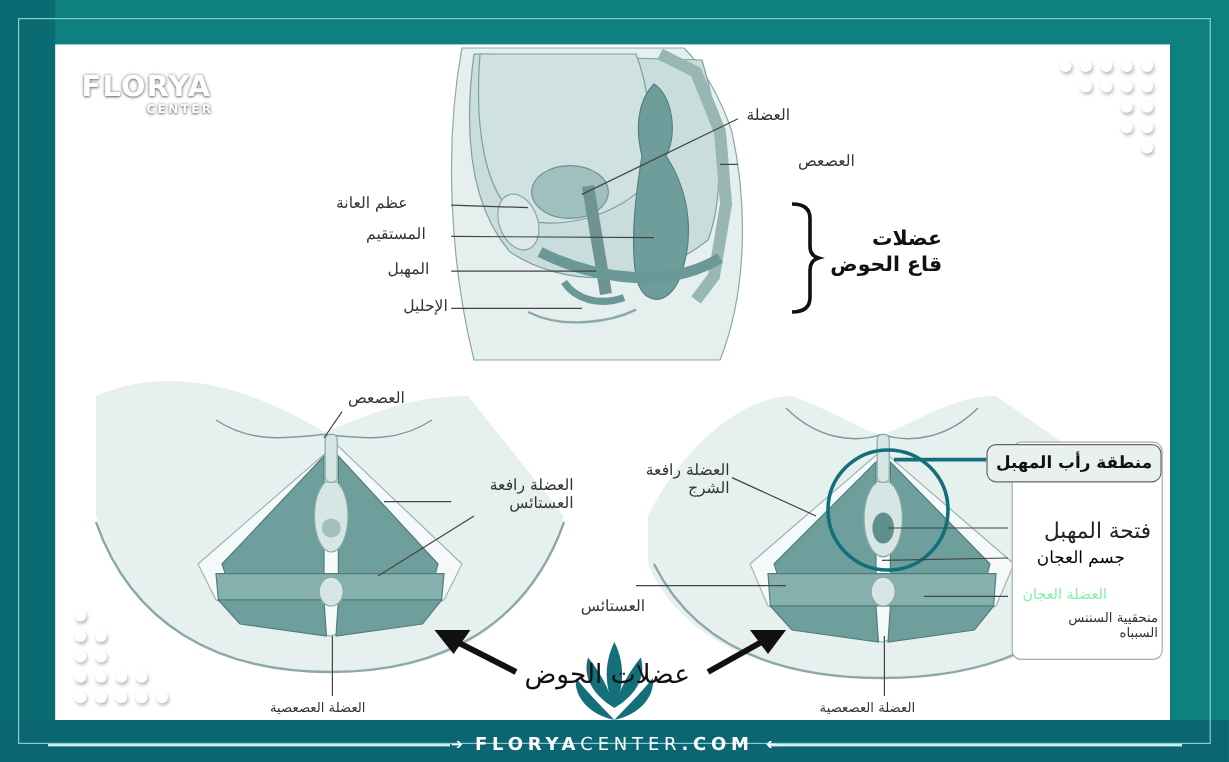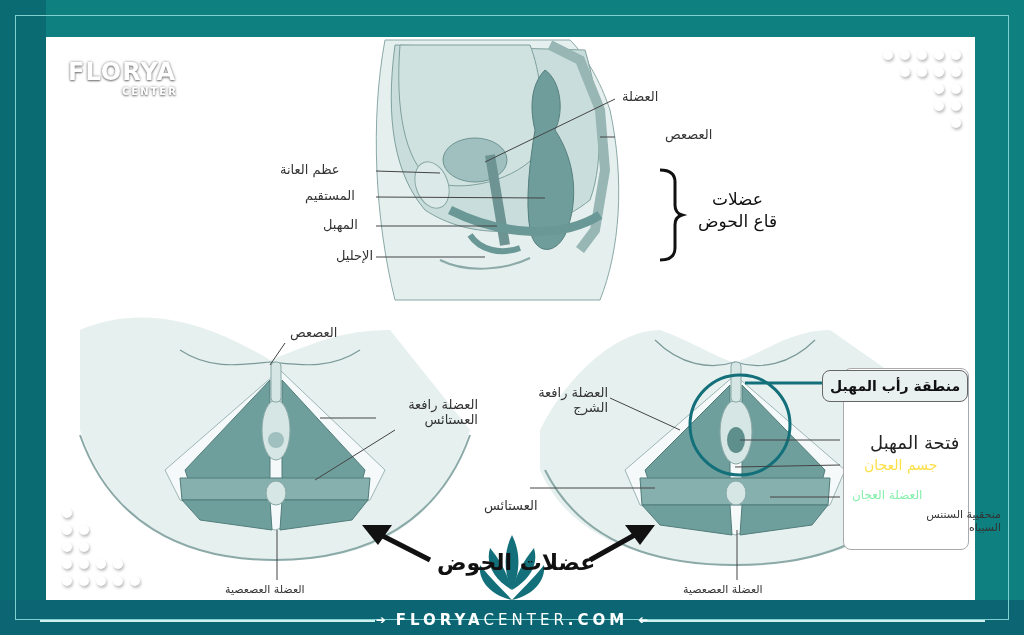--- a/index.html
+++ b/index.html
@@ -10,22 +10,22 @@
   .frame-bottom{position:absolute;left:0;top:600px;width:1024px;height:35px;background:#0c6573}
   .frame-line{position:absolute;left:15px;top:15px;width:994px;height:605px;border:1px solid #7fd0cf}
   .panel{position:absolute;left:46px;top:37px;width:929px;height:563px;background:#ffffff;overflow:hidden}
   .logo{position:absolute;left:68px;top:58px;color:#fff;text-shadow:0 1px 2px #777,0 0 3px #999}
   .logo .l1{font-family:"DejaVu Sans",sans-serif;font-weight:bold;font-size:24px;letter-spacing:1px;display:block}
   .logo .l2{font-family:"DejaVu Sans",sans-serif;font-weight:bold;font-size:10px;letter-spacing:2px;position:absolute;left:54px;top:28px}
   .dots{position:absolute}
   .dot{position:absolute;width:10px;height:10px;border-radius:50%;background:#fff;box-shadow:1px 2px 3px #bbb}
   .lbl{position:absolute;font-family:"DejaVu Sans",sans-serif;color:#333;font-size:13px;white-space:nowrap;direction:rtl}
   .lbl.sm{font-size:11px}
-  .lbl.bold{font-weight:normal;color:#111;font-size:17px;line-height:22px;text-align:center}
-  .big-title{position:absolute;font-weight:bold;color:#111;font-size:22px;direction:rtl;white-space:nowrap}
+  .lbl.bold{font-weight:bold;color:#111;font-size:17px;line-height:22px;text-align:right}
+  .big-title{position:absolute;font-weight:normal;color:#111;font-size:22px;direction:rtl;white-space:nowrap}
   .callout{position:absolute;left:843px;top:368px;width:126px;height:182px;border:1.5px solid #aaa;border-radius:8px;background:#fff}
   .callout-head{position:absolute;left:822px;top:370px;width:146px;height:32px;border:1.5px solid #666;border-radius:8px;background:#e8f1f0;font-weight:bold;font-size:14px;color:#111;display:flex;align-items:center;justify-content:center;direction:rtl}
   .url{position:absolute;left:0;top:605px;width:1024px;height:30px;display:flex;align-items:center;justify-content:center;color:#fff;font-size:15px;letter-spacing:4px;font-weight:bold}
   .url .thin{font-weight:normal}
   .url-line{position:absolute;top:620px;height:1.5px;background:#cfeeee}
   svg{position:absolute;left:0;top:0}
 </style>
 </head>
 <body>
 
@@ -185,23 +185,23 @@
 
 <div class="lbl" style="left:516px;top:385px;width:92px;text-align:right">
   <div>العضلة رافعة</div>
   <div>الشرج</div>
 </div>
 <div class="lbl" style="left:484px;top:498px">العستائس</div>
 
 <div class="callout"></div>
 <div class="callout-head">منطقة رأب المهبل</div>
 <div class="lbl" style="left:870px;top:432px;font-size:18px;color:#222">فتحة المهبل</div>
-<div class="lbl" style="left:864px;top:457px;font-size:14px;color:#fde047">جسم العجان</div>
+<div class="lbl" style="left:864px;top:457px;font-size:14px;color:#000000">جسم العجان</div>
 <div class="lbl" style="left:852px;top:488px;font-size:12px;color:#86efac">العضلة العجان</div>
-<div class="lbl sm" style="left:886px;top:508px;width:115px;color:#333">
+<div class="lbl sm" style="left:850px;top:508px;width:115px;color:#333">
   <div>منحقيية السننس</div>
   <div>السبباه</div>
 </div>
 <div class="lbl sm" style="left:683px;top:583px">العضلة العصعصية</div>
 
 <div class="big-title" style="left:437px;top:550px">عضلات الحوض</div>
 
 <div class="url-line" style="left:40px;width:335px"></div>
 <div class="url-line" style="left:640px;width:345px"></div>
 <div class="url">

